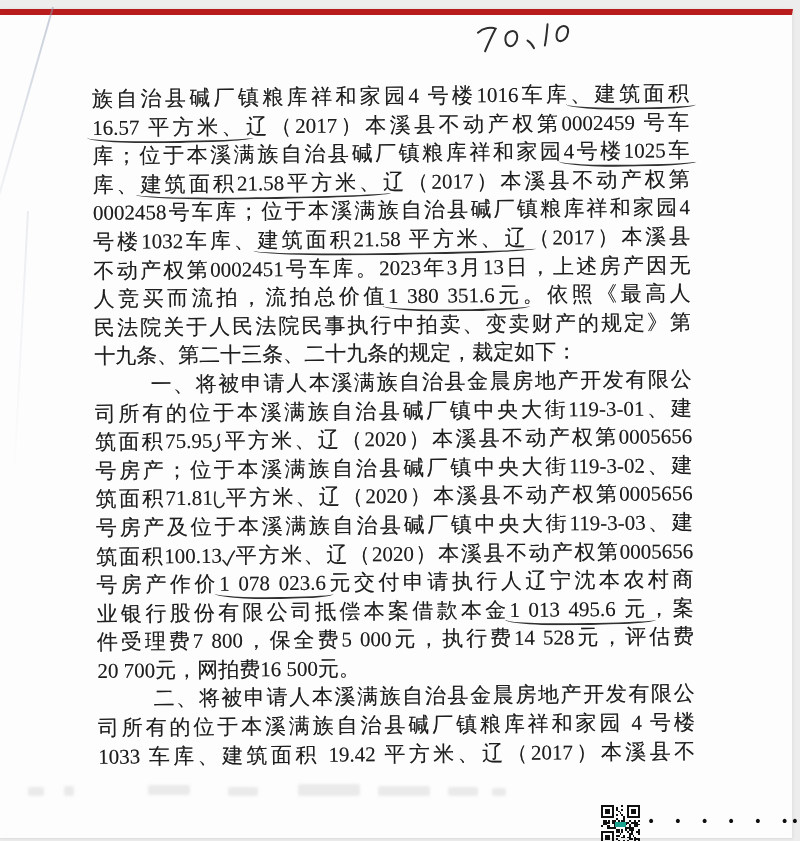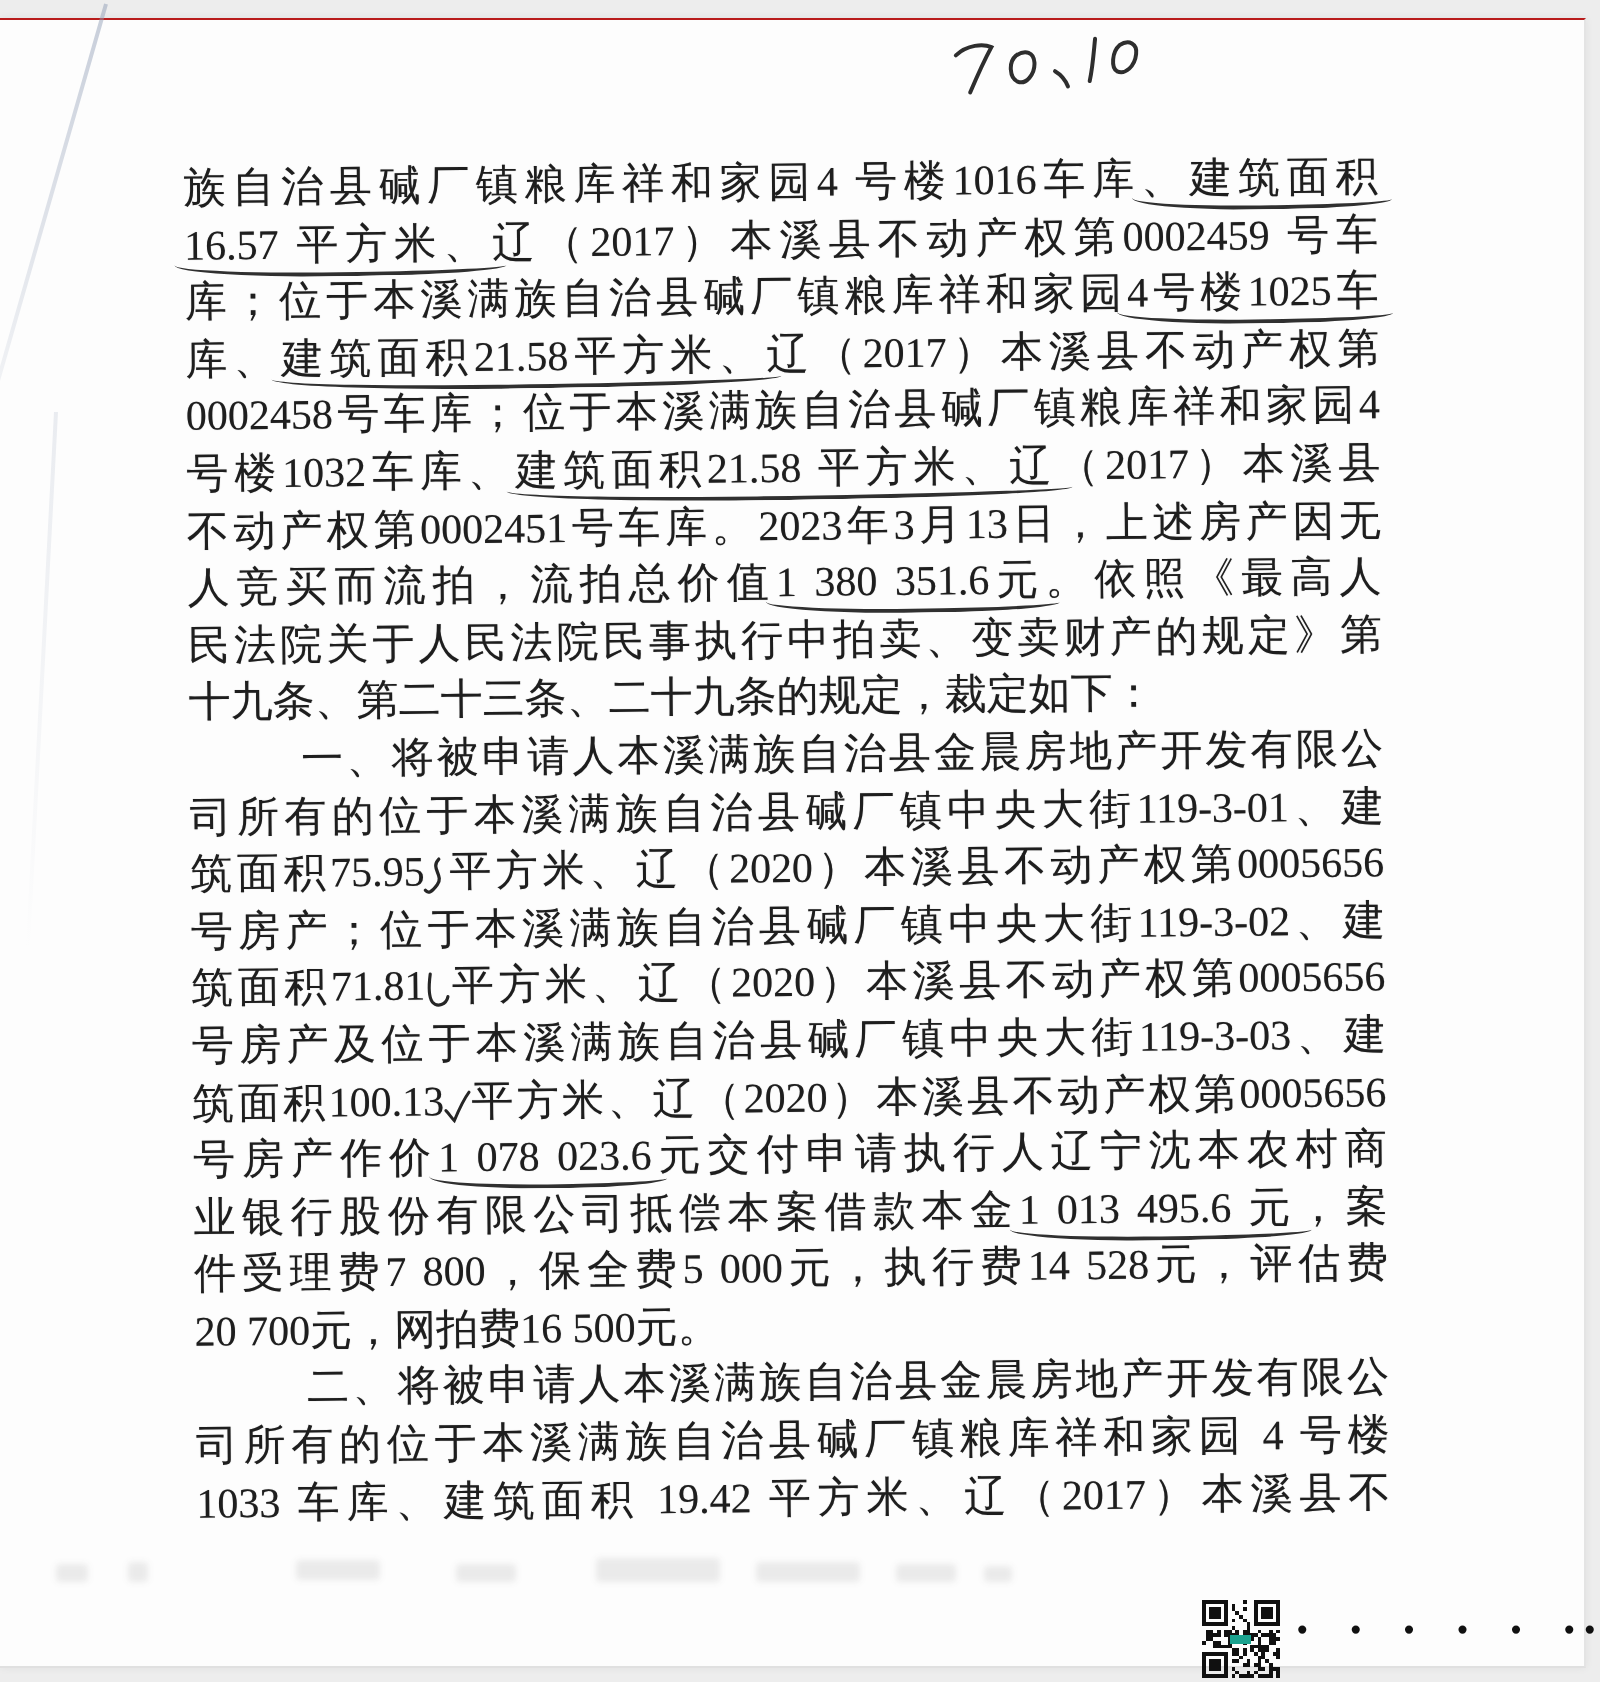--- a/index.html
+++ b/index.html
@@ -4,21 +4,21 @@
 <style>
   html,body{margin:0;padding:0;}
   body{
     width:800px;height:841px;overflow:hidden;position:relative;
     background:#ededed;
     font-family:"Liberation Serif","DejaVu Serif",serif;
   }
   .paper{
     position:absolute;left:0;top:9px;width:792px;height:823px;
     background:#fdfdfd;
-    border-top:1px solid #b91c1c;border-right:1px solid #e4e4e4;border-bottom:1px solid #e0e0e0;
+    border-top:6px solid #b91c1c;border-right:1px solid #e4e4e4;border-bottom:1px solid #e0e0e0;
     box-shadow:0 0 4px rgba(0,0,0,.06);
   }
   .rot{position:absolute;inset:0;transform:rotate(-0.55deg);transform-origin:50% 50%;}
   
   .crease{
     position:absolute;left:52px;top:-8px;width:2px;height:218px;
     background:linear-gradient(to bottom,rgba(145,158,182,.5),rgba(145,158,182,.07));
     transform:rotate(16deg);transform-origin:top center;
   }
   .crease2{

